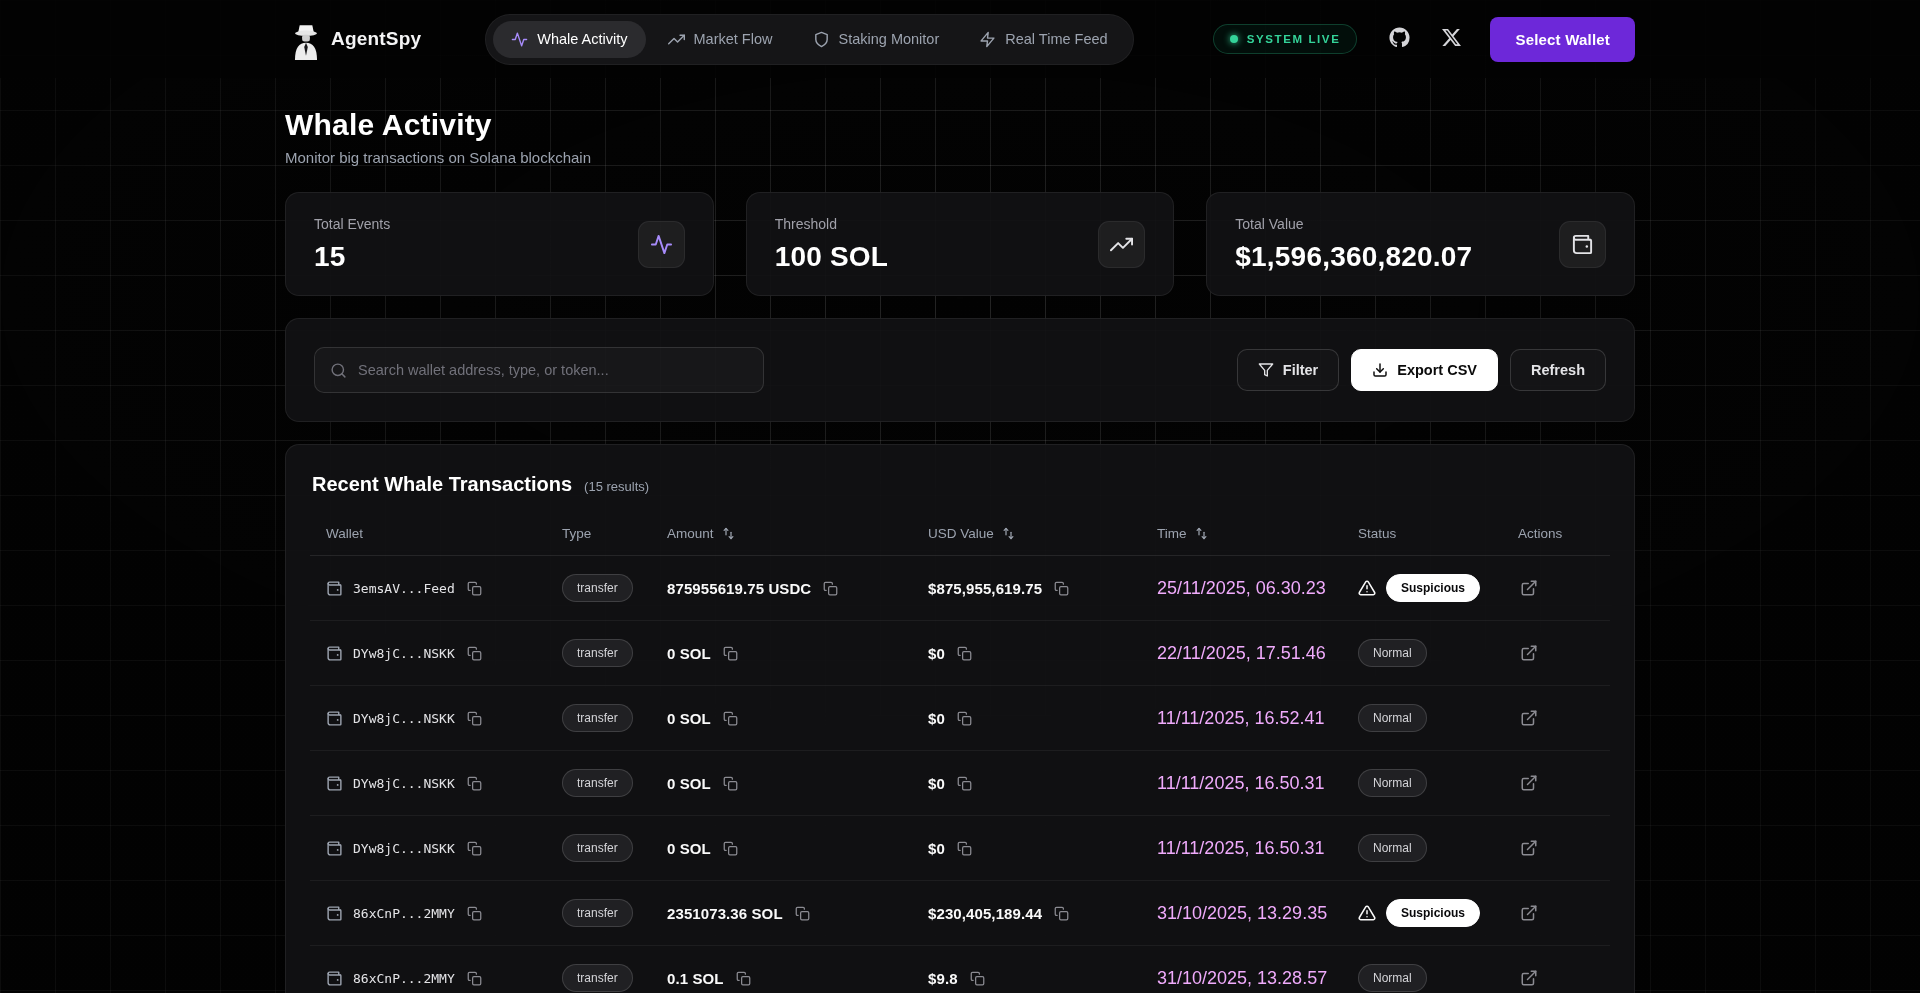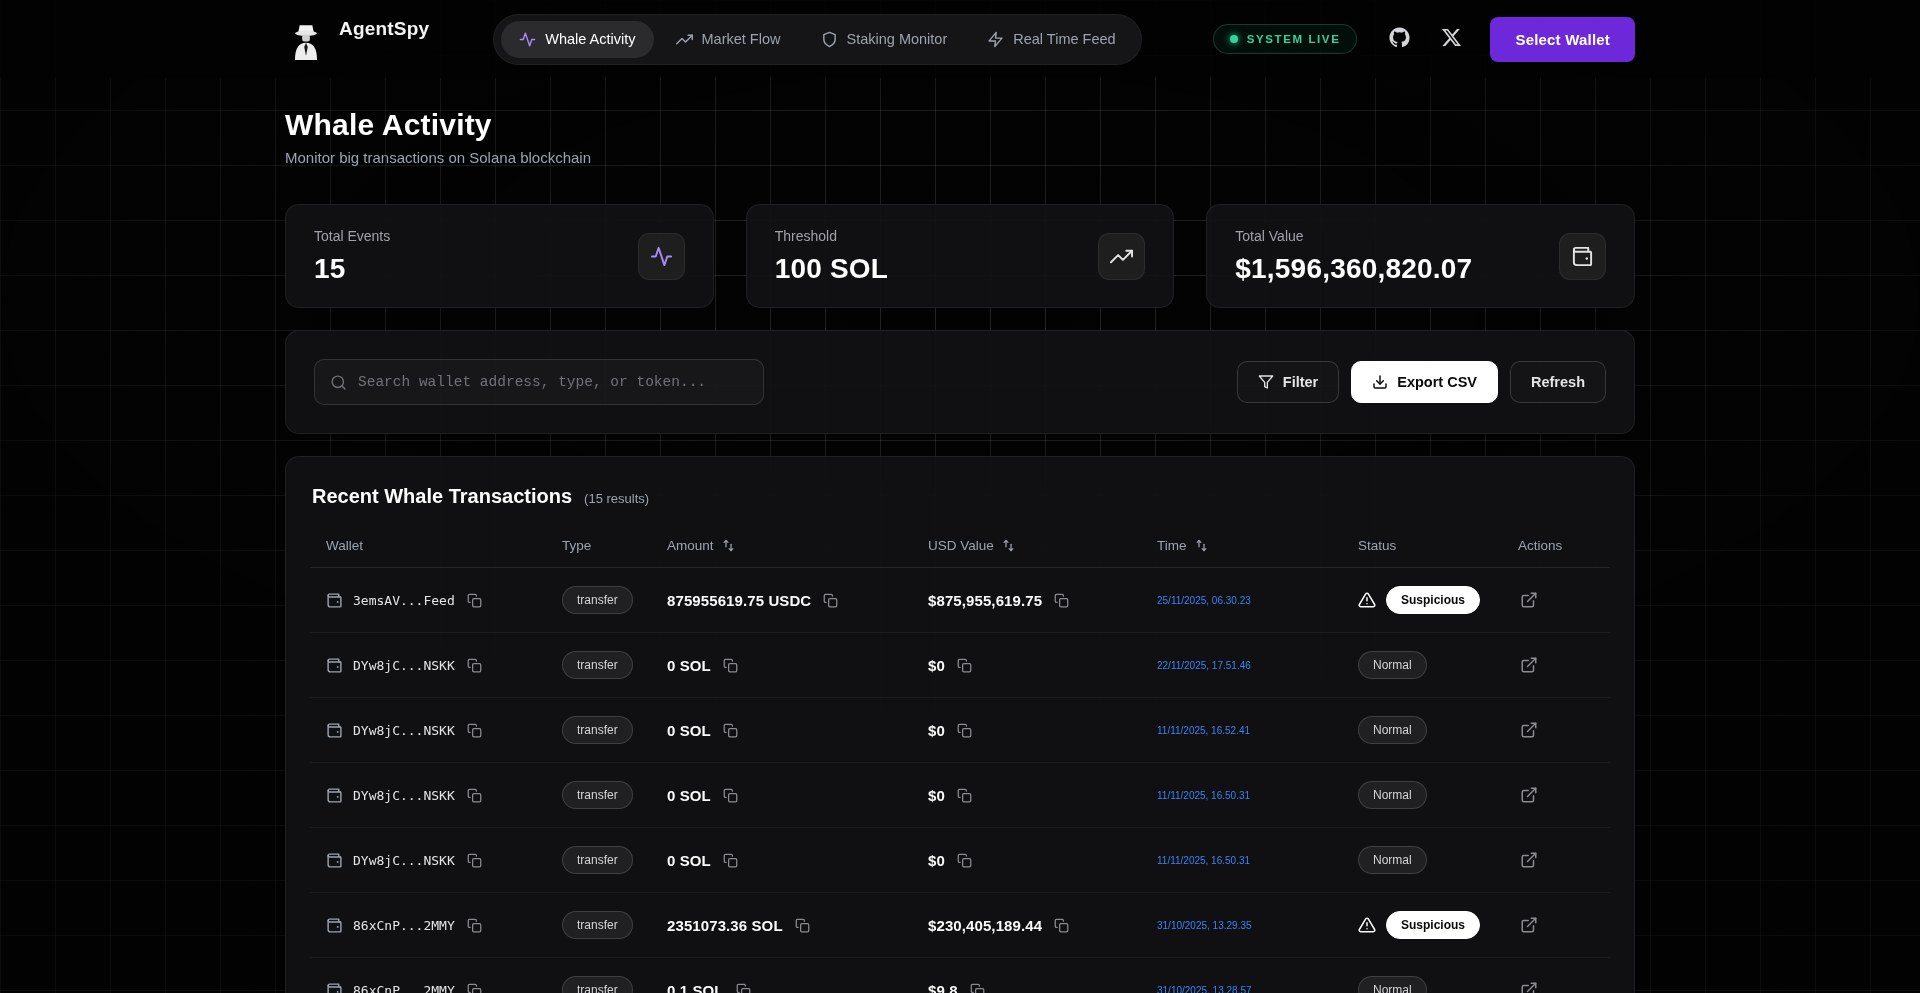--- a/index.html
+++ b/index.html
@@ -18,21 +18,21 @@
     background:radial-gradient(ellipse 52% 44% at 50% 30%, rgba(3,3,3,0) 0%, rgba(3,3,3,0.45) 70%, rgba(3,3,3,0.7) 100%);
   }
   .layer{position:relative;z-index:1}
   .container{width:1350px;margin:0 auto}
   .icon{display:inline-flex;align-items:center;justify-content:center;line-height:0}
   .icon svg{display:block}
 
   
   .header{height:78px;background:rgba(2,2,2,0.9)}
   .header-inner{height:100%;display:flex;align-items:center}
-  .brand{display:flex;gap:12px}
+  .brand{display:flex;align-items:center;gap:4px}
   .brand-logo{width:42px;height:42px}
   .brand-name{font-size:19px;font-weight:700;letter-spacing:.2px;color:#f4f4f5}
   .main-nav{margin-left:64px;display:flex;align-items:center;gap:4px;background:#151517;
     border:1px solid rgba(255,255,255,0.05);border-radius:999px;padding:6px 7px}
   .nav-item{display:flex;align-items:center;gap:9px;border:none;background:transparent;cursor:pointer;
     color:#9ca3af;font-family:inherit;font-size:14.5px;font-weight:500;padding:10px 18px;border-radius:999px}
   .nav-item .icon{color:#9ca3af}
   .nav-item.active{background:#2b2b2e;color:#ffffff}
   .nav-item.active .icon{color:#a78bfa}
   .header-right{margin-left:auto;display:flex;align-items:center}
@@ -45,34 +45,34 @@
   .wallet-btn{margin-left:23px;background:var(--accent,#6d28d9);color:#fff;border:none;cursor:pointer;
     font-family:inherit;font-size:15px;font-weight:700;padding:14px 25px;border-radius:8px;letter-spacing:.2px}
 
   
   .page-head{padding-top:30px}
   .page-title{font-size:30px;font-weight:800;color:#fff;letter-spacing:.2px}
   .page-subtitle{margin-top:7px;font-size:15px;color:#9ca3af}
 
   
   .card{background:rgba(17,17,19,0.93);border:1px solid rgba(255,255,255,0.07);border-radius:14px}
-  .stats-row{margin-top:38px;display:grid;grid-template-columns:1fr 1fr 1fr;gap:32px}
+  .stats-row{margin-top:26px;display:grid;grid-template-columns:1fr 1fr 1fr;gap:32px}
   .stat-card{height:104px;padding:22px 28px;display:flex;align-items:center;justify-content:space-between}
   .stat-label{font-size:14px;color:#a1a1aa}
   .stat-value{margin-top:9px;font-size:28px;font-weight:700;color:#ffffff;letter-spacing:.2px}
   .icon-box{width:47px;height:47px;border-radius:11px;background:rgba(255,255,255,0.06);
     border:1px solid rgba(255,255,255,0.06);display:flex;align-items:center;justify-content:center;color:#e4e4e7}
   .stat-card:nth-child(1) .icon-box{color:#a78bfa}
 
   
   .toolbar{margin-top:22px;padding:28px;display:flex;align-items:center;justify-content:space-between}
   .search-box{display:flex;align-items:center;gap:11px;width:450px;height:46px;padding:0 15px;
     background:rgba(255,255,255,0.03);border:1px solid rgba(255,255,255,0.12);border-radius:10px;color:#71717a}
   .search-box input{flex:1;background:transparent;border:none;outline:none;color:#e4e4e7;
-    font-family:Liberation Mono, monospace;font-size:14.5px}
+    font-family:Liberation Sans, sans-serif;font-size:14.5px}
   .search-box input::placeholder{color:#71717a}
   .toolbar-actions{display:flex;align-items:center;gap:12px}
   .btn{display:flex;align-items:center;gap:9px;height:42px;padding:0 20px;border-radius:10px;cursor:pointer;
     font-family:inherit;font-size:14.5px;font-weight:600}
   .btn-ghost{background:rgba(255,255,255,0.02);border:1px solid rgba(255,255,255,0.15);color:#e4e4e7}
   .btn-white{background:#ffffff;border:1px solid #ffffff;color:#0a0a0a;font-weight:700}
 
   
   .table-card{margin-top:22px;padding:28px 24px 0;min-height:560px}
   .table-head-row{display:flex;align-items:baseline;gap:12px;padding-left:2px;margin-bottom:16px}
@@ -85,21 +85,21 @@
   .th .icon{color:#9ca3af}
   .trow{height:65px;border-bottom:1px solid rgba(255,255,255,0.055)}
   .td{display:flex;align-items:center;gap:10px}
   .wallet-cell{color:#9ca3af}
   .addr{font-family:"DejaVu Sans Mono",monospace;font-size:13px;color:#e4e4e7}
   .copy-btn,.link-btn{background:none;border:none;cursor:pointer;color:#8b8b92;padding:2px;line-height:0}
   .pill{display:inline-block;font-size:12px;padding:6px 14px;border-radius:999px}
   .pill-dark{background:#202023;border:1px solid rgba(255,255,255,0.14);color:#d4d4d8}
   .pill-white{background:#ffffff;border:1px solid #ffffff;color:#09090b;font-weight:600}
   .strong{font-size:15px;font-weight:700;color:#fafafa;letter-spacing:.1px}
-  .time-text{font-size:10px;color:#3b82f6}
+  .time-text{font-size:18px;color:#f0abfc}
   .warn-icon{color:#fafafa}
 </style>
 </head>
 <body>
 
 <div class="layer">
 
   <header class="header">
     <div class="container header-inner">
       <div class="brand">

